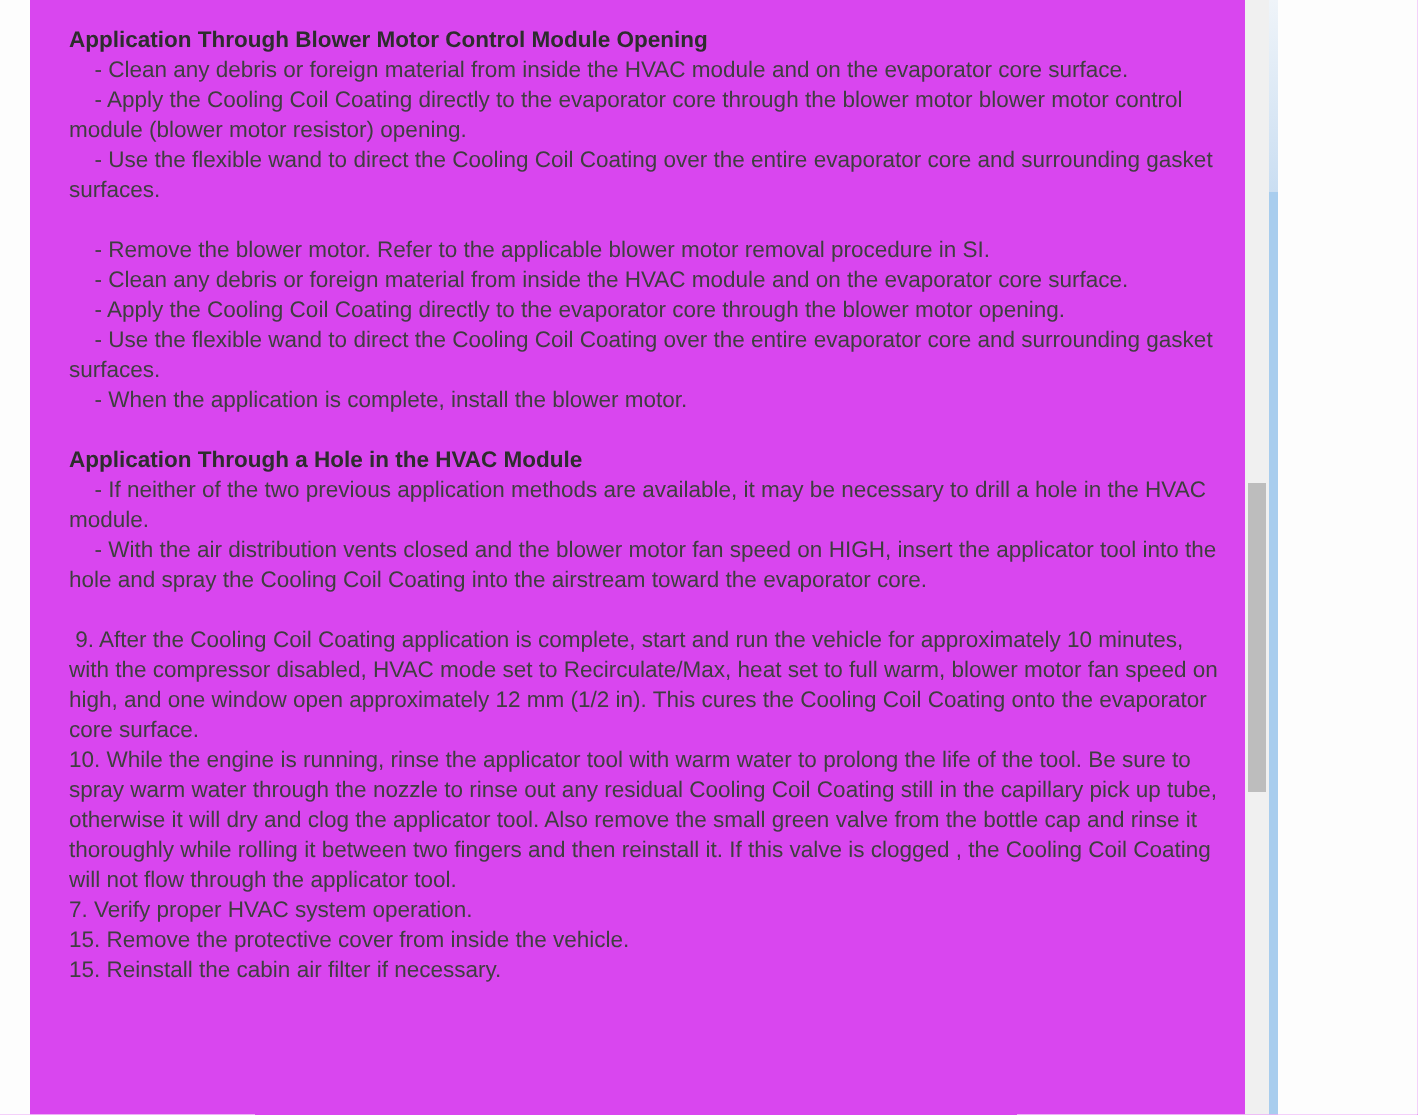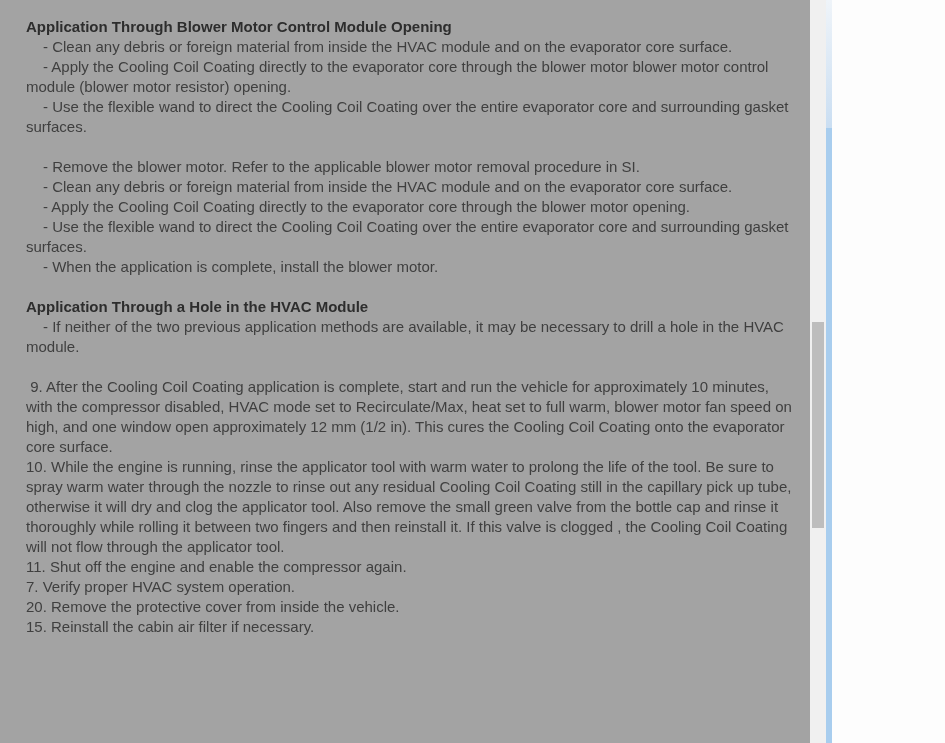--- a/index.html
+++ b/index.html
@@ -8,21 +8,22 @@
     width: 945px;
     height: 743px;
     overflow: hidden;
     background: #fdfdfd;
     font-family: "Liberation Sans", "DejaVu Sans", sans-serif;
   }
   .page {
     position: relative;
     width: 832px;
     height: 743px;
-    background: #a3a3a3;
+    background: #d946ef;
+    margin-left: 20px;
   }
   .content {
     position: absolute;
     top: 0;
     left: 0;
     right: 22px;
     bottom: 0;
     padding: 17px 12px 0 26px;
     font-size: 15px;
     line-height: 20px;
@@ -106,28 +107,28 @@
       <p class="li">- Remove the blower motor. Refer to the applicable blower motor removal procedure in SI.</p>
       <p class="li">- Clean any debris or foreign material from inside the HVAC module and on the evaporator core surface.</p>
       <p class="li">- Apply the Cooling Coil Coating directly to the evaporator core through the blower motor opening.</p>
       <p class="li">- Use the flexible wand to direct the Cooling Coil Coating over the entire evaporator core and surrounding gasket surfaces.</p>
       <p class="li">- When the application is complete, install the blower motor.</p>
     </section>
 
     <section class="section">
       <h3>Application Through a Hole in the HVAC Module</h3>
       <p class="li">- If neither of the two previous application methods are available, it may be necessary to drill a hole in the HVAC module.</p>
+      <p class="li">- With the air distribution vents closed and the blower motor fan speed on HIGH, insert the applicator tool into the hole and spray the Cooling Coil Coating into the airstream toward the evaporator core.</p>
     </section>
 
     <div class="steps">
       <p class="step"> 9. After the Cooling Coil Coating application is complete, start and run the vehicle for approximately 10 minutes, with the compressor disabled, HVAC mode set to Recirculate/Max, heat set to full warm, blower motor fan speed on high, and one window open approximately 12 mm (1/2 in). This cures the Cooling Coil Coating onto the evaporator core surface.</p>
       <p class="step">10. While the engine is running, rinse the applicator tool with warm water to prolong the life of the tool. Be sure to spray warm water through the nozzle to rinse out any residual Cooling Coil Coating still in the capillary pick up tube, otherwise it will dry and clog the applicator tool. Also remove the small green valve from the bottle cap and rinse it thoroughly while rolling it between two fingers and then reinstall it. If this valve is clogged , the Cooling Coil Coating will not flow through the applicator tool.</p>
-      <p class="step">11. Shut off the engine and enable the compressor again.</p>
       <p class="step">7. Verify proper HVAC system operation.</p>
-      <p class="step">20. Remove the protective cover from inside the vehicle.</p>
+      <p class="step">15. Remove the protective cover from inside the vehicle.</p>
       <p class="step">15. Reinstall the cabin air filter if necessary.</p>
     </div>
 
   </main>
 
   <div class="scrollbar-track">
     <div class="scrollbar-thumb"></div>
   </div>
 
   <div class="outer-strip">

